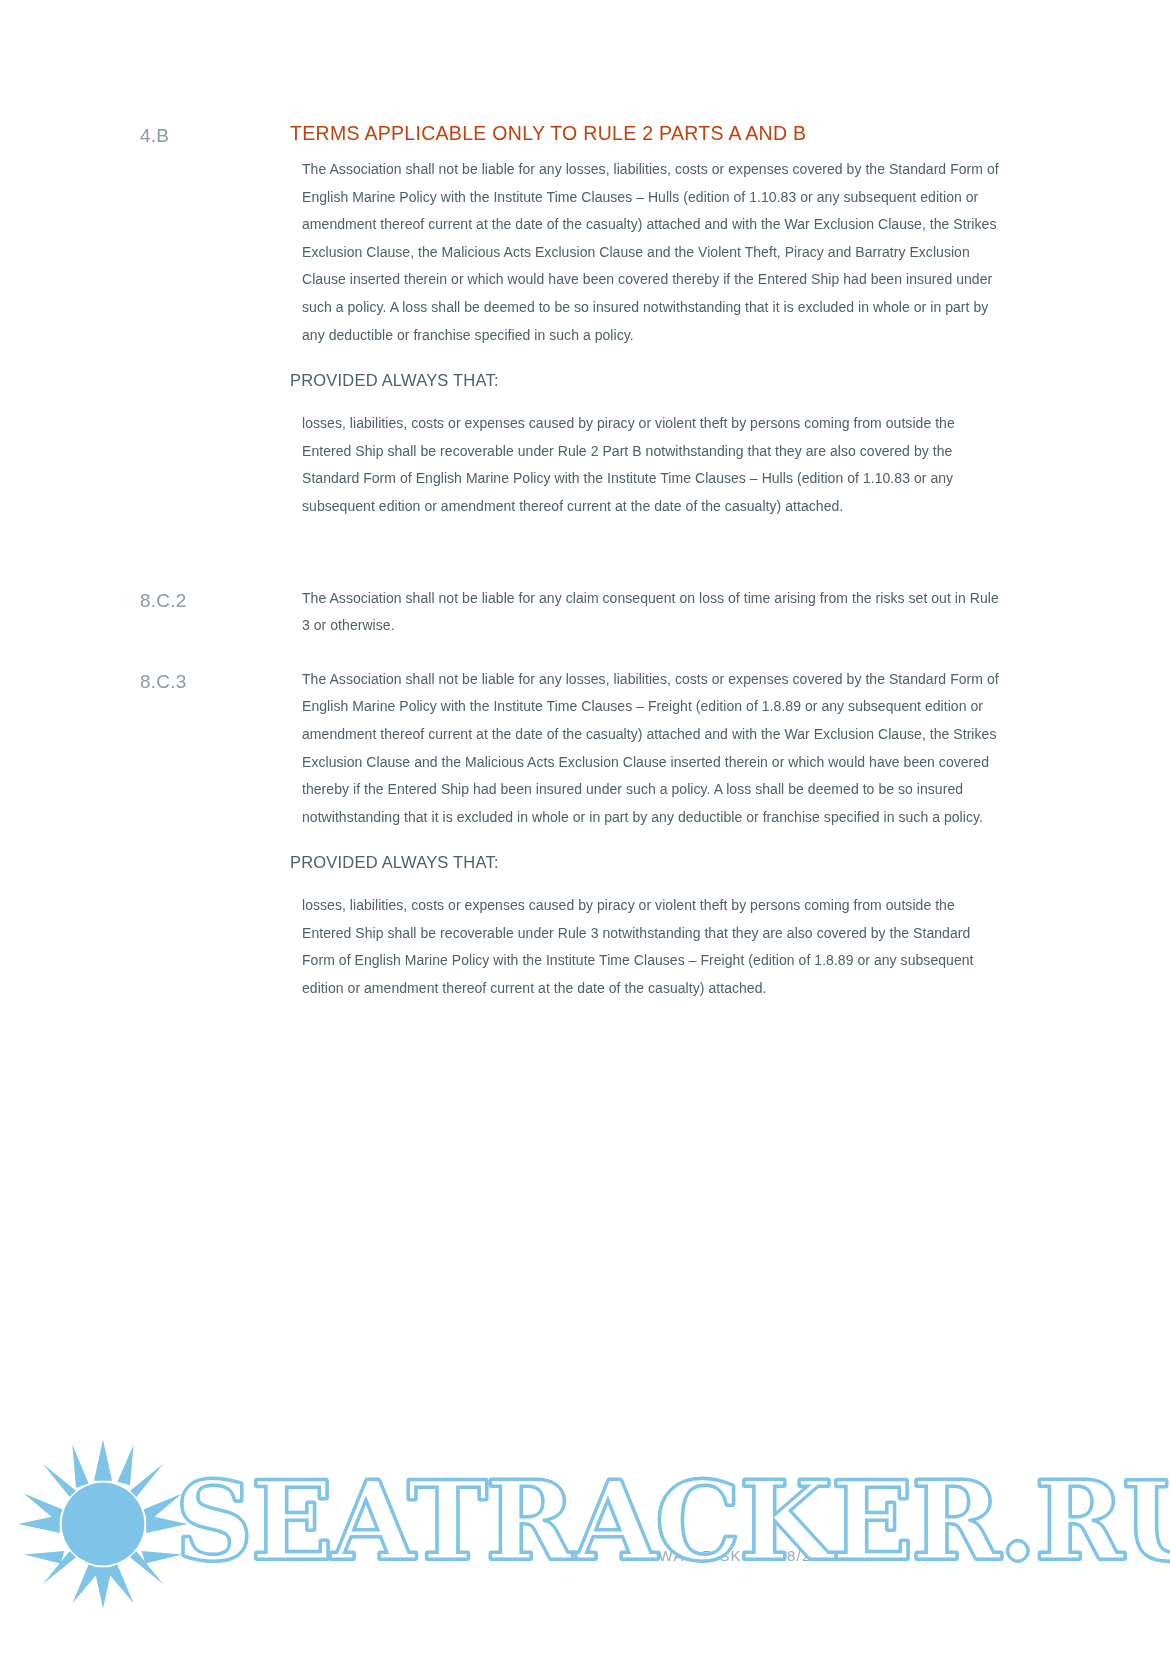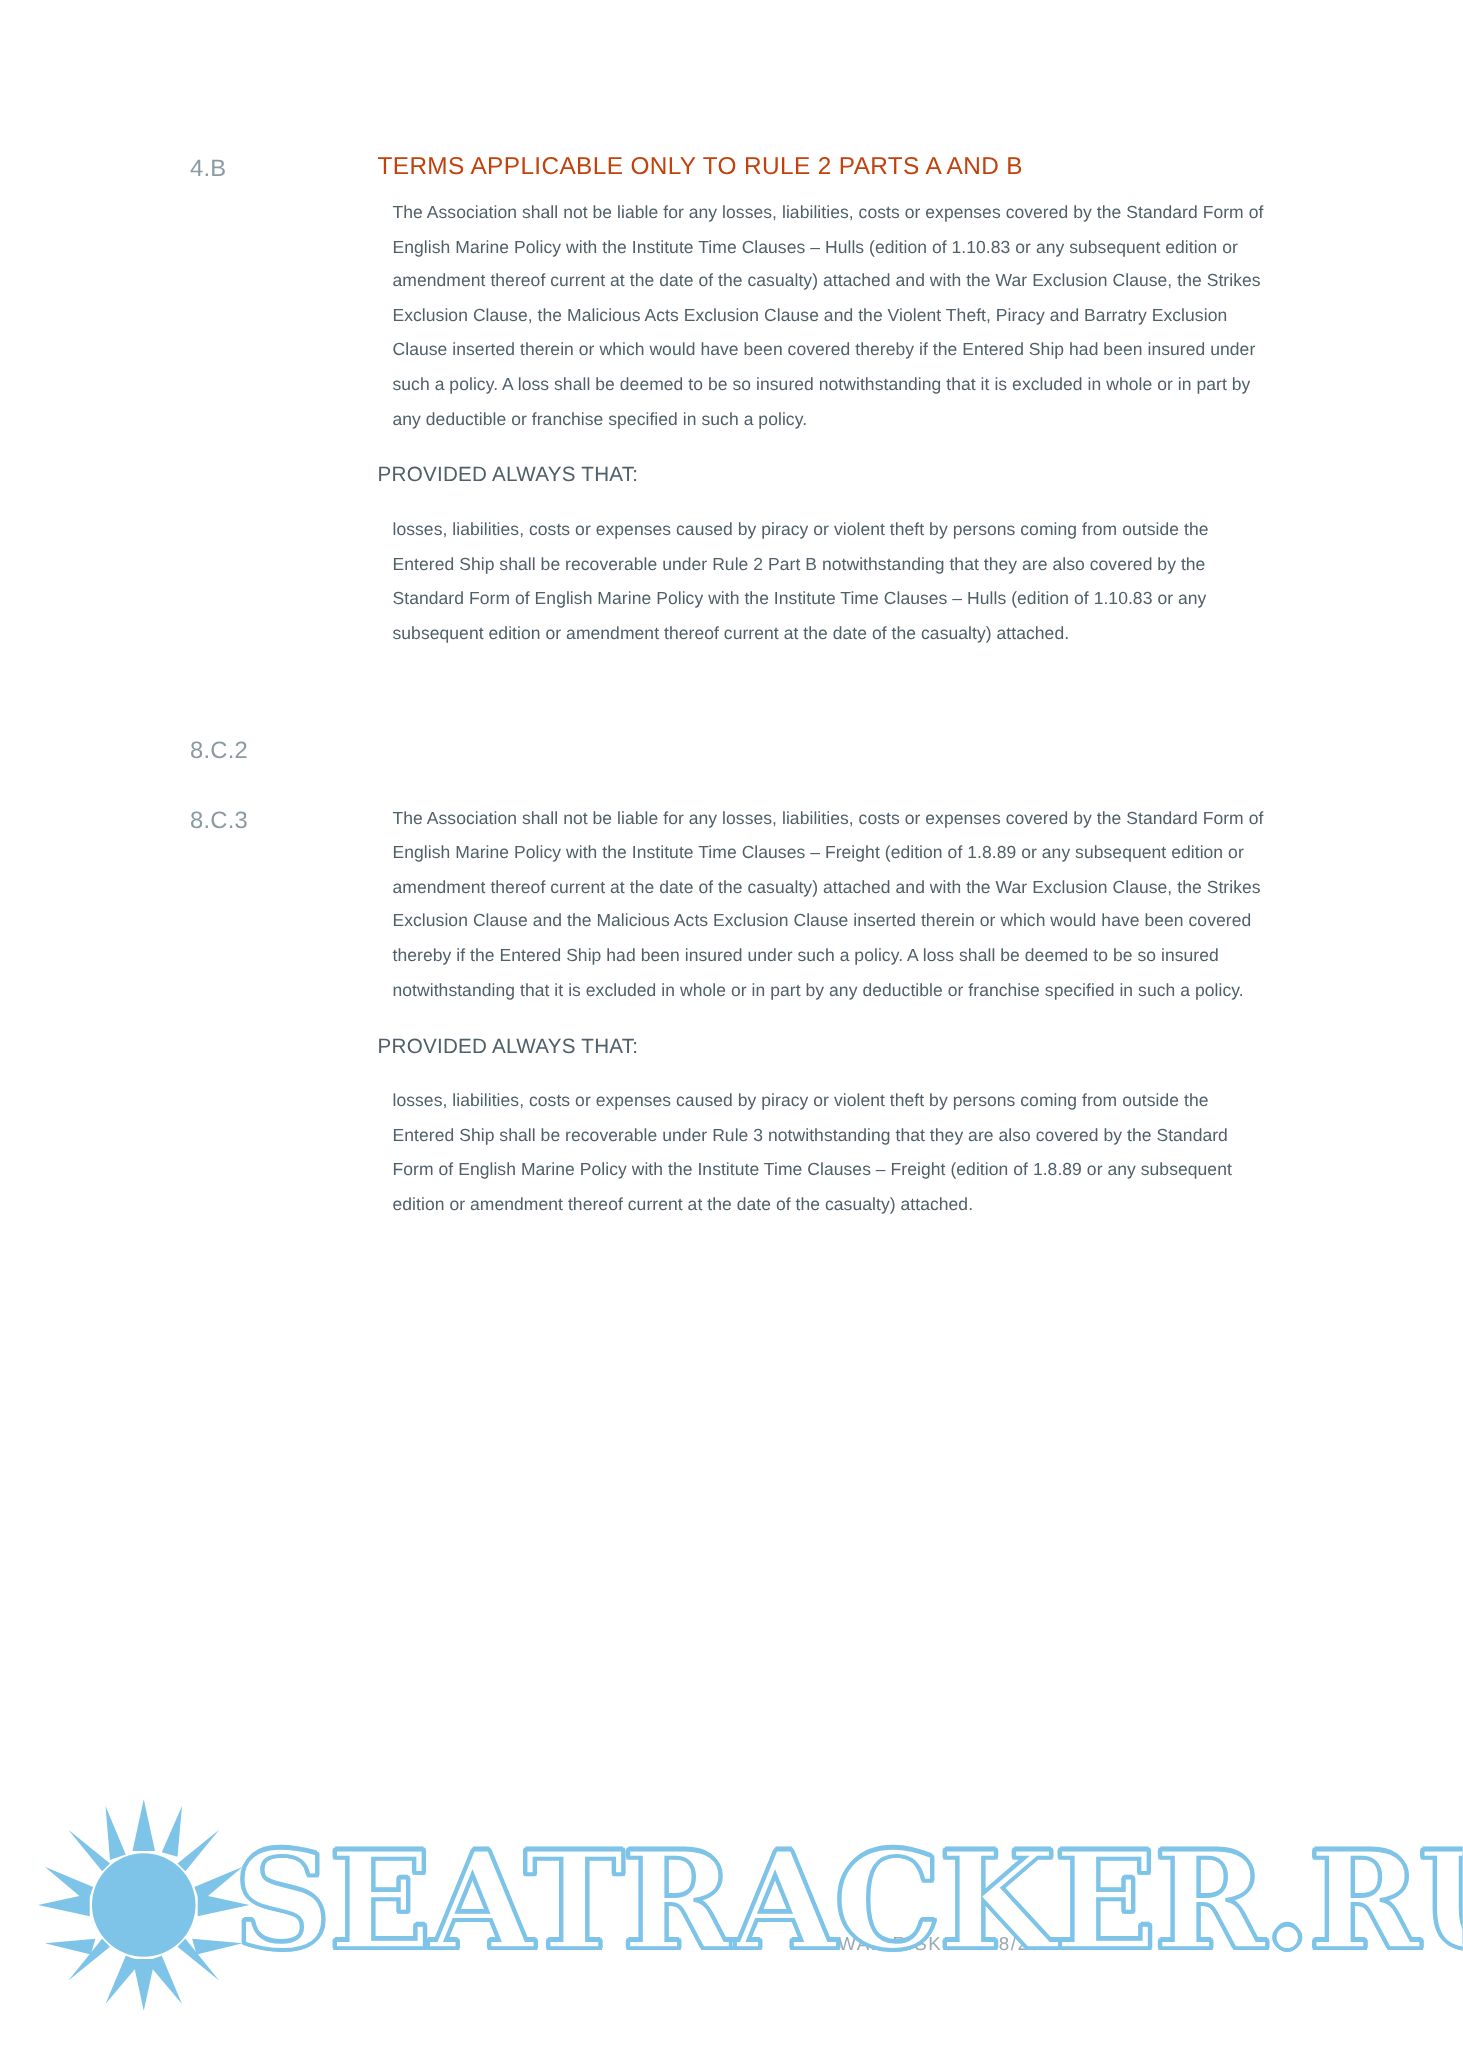--- a/index.html
+++ b/index.html
@@ -11,21 +11,21 @@
     width: 1170px;
     height: 1654px;
     position: relative;
     font-family: "Liberation Sans", sans-serif;
     color: #4a5a62;
     overflow: hidden;
   }
 
   .page {
     position: absolute;
-    top: 0; left: 17px;
+    top: 0; left: 5px;
     width: 936px;
     height: 1654px;
   }
 
   .content {
     position: absolute;
     left: 135px;
     top: 120px;
     width: 860px;
   }
@@ -136,20 +136,23 @@
     </div>
 
     <div class="gap-lg"></div>
 
 
 
     <div class="gap-md"></div>
 
     <div class="block">
       <div class="num">8.C.2</div>
+      <div class="body">
+        <p class="para">The Association shall not be liable for any claim consequent on loss of time arising from the risks set out in Rule 3 or otherwise.</p>
+      </div>
     </div>
 
     <div class="gap-md"></div>
 
     <div class="block">
       <div class="num">8.C.3</div>
       <div class="body">
         <p class="para">The Association shall not be liable for any losses, liabilities, costs or expenses covered by the Standard Form of English Marine Policy with the Institute Time Clauses – Freight (edition of 1.8.89 or any subsequent edition or amendment thereof current at the date of the casualty) attached and with the War Exclusion Clause, the Strikes Exclusion Clause and the Malicious Acts Exclusion Clause inserted therein or which would have been covered thereby if the Entered Ship had been insured under such a policy. A loss shall be deemed to be so insured notwithstanding that it is excluded in whole or in part by any deductible or franchise specified in such a policy.</p>
         <p class="provided">PROVIDED ALWAYS THAT:</p>
         <p class="para">losses, liabilities, costs or expenses caused by piracy or violent theft by persons coming from outside the Entered Ship shall be recoverable under Rule 3 notwithstanding that they are also covered by the Standard Form of English Marine Policy with the Institute Time Clauses – Freight (edition of 1.8.89 or any subsequent edition or amendment thereof current at the date of the casualty) attached.</p>

